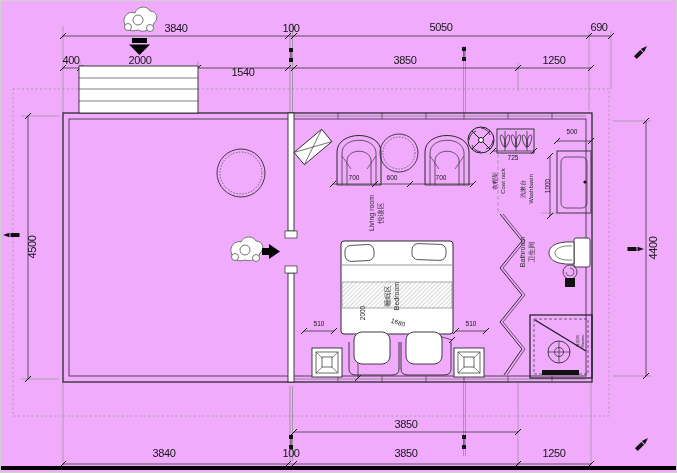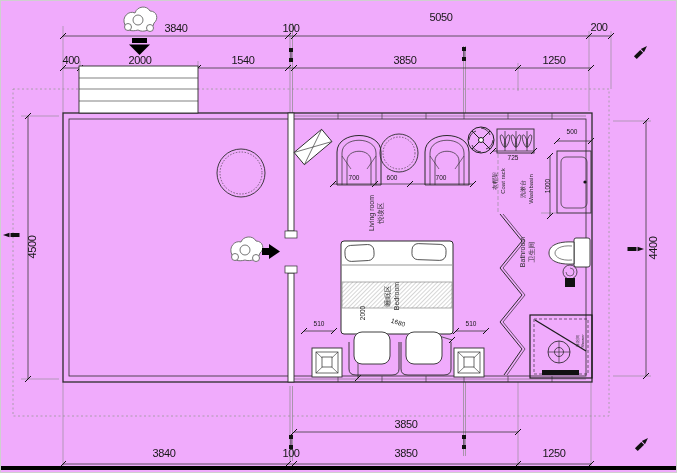--- a/index.html
+++ b/index.html
@@ -342,26 +342,26 @@
         <rect x="7.5" y="-2" width="9" height="4"></rect>
   </g>
   <g fill="#111" transform="translate(2,234)">
     <path d="M0,0 L6.5,-2.2 L6.5,2.2 Z"></path>
         <rect x="7.5" y="-2" width="9" height="4"></rect>
   </g>
 </svg>
 
 <div class="dim" style="left:175px;top:27px">3840</div>
 <div class="dim" style="left:290px;top:27px">100</div>
-<div class="dim" style="left:440px;top:16px">5050</div>
-<div class="dim" style="left:598px;top:26px">200</div>
+<div class="dim" style="left:440px;top:26px">5050</div>
+<div class="dim" style="left:598px;top:26px">690</div>
 
 <div class="dim" style="left:70px;top:59px">400</div>
 <div class="dim" style="left:139px;top:59px">2000</div>
-<div class="dim" style="left:242px;top:59px">1540</div>
+<div class="dim" style="left:242px;top:71px">1540</div>
 <div class="dim" style="left:404px;top:59px">3850</div>
 <div class="dim" style="left:553px;top:59px">1250</div>
 
 <div class="dim" style="left:405px;top:423px">3850</div>
 
 <div class="dim" style="left:163px;top:452px">3840</div>
 <div class="dim" style="left:290px;top:452px">100</div>
 <div class="dim" style="left:405px;top:452px">3850</div>
 <div class="dim" style="left:553px;top:452px">1250</div>
 

